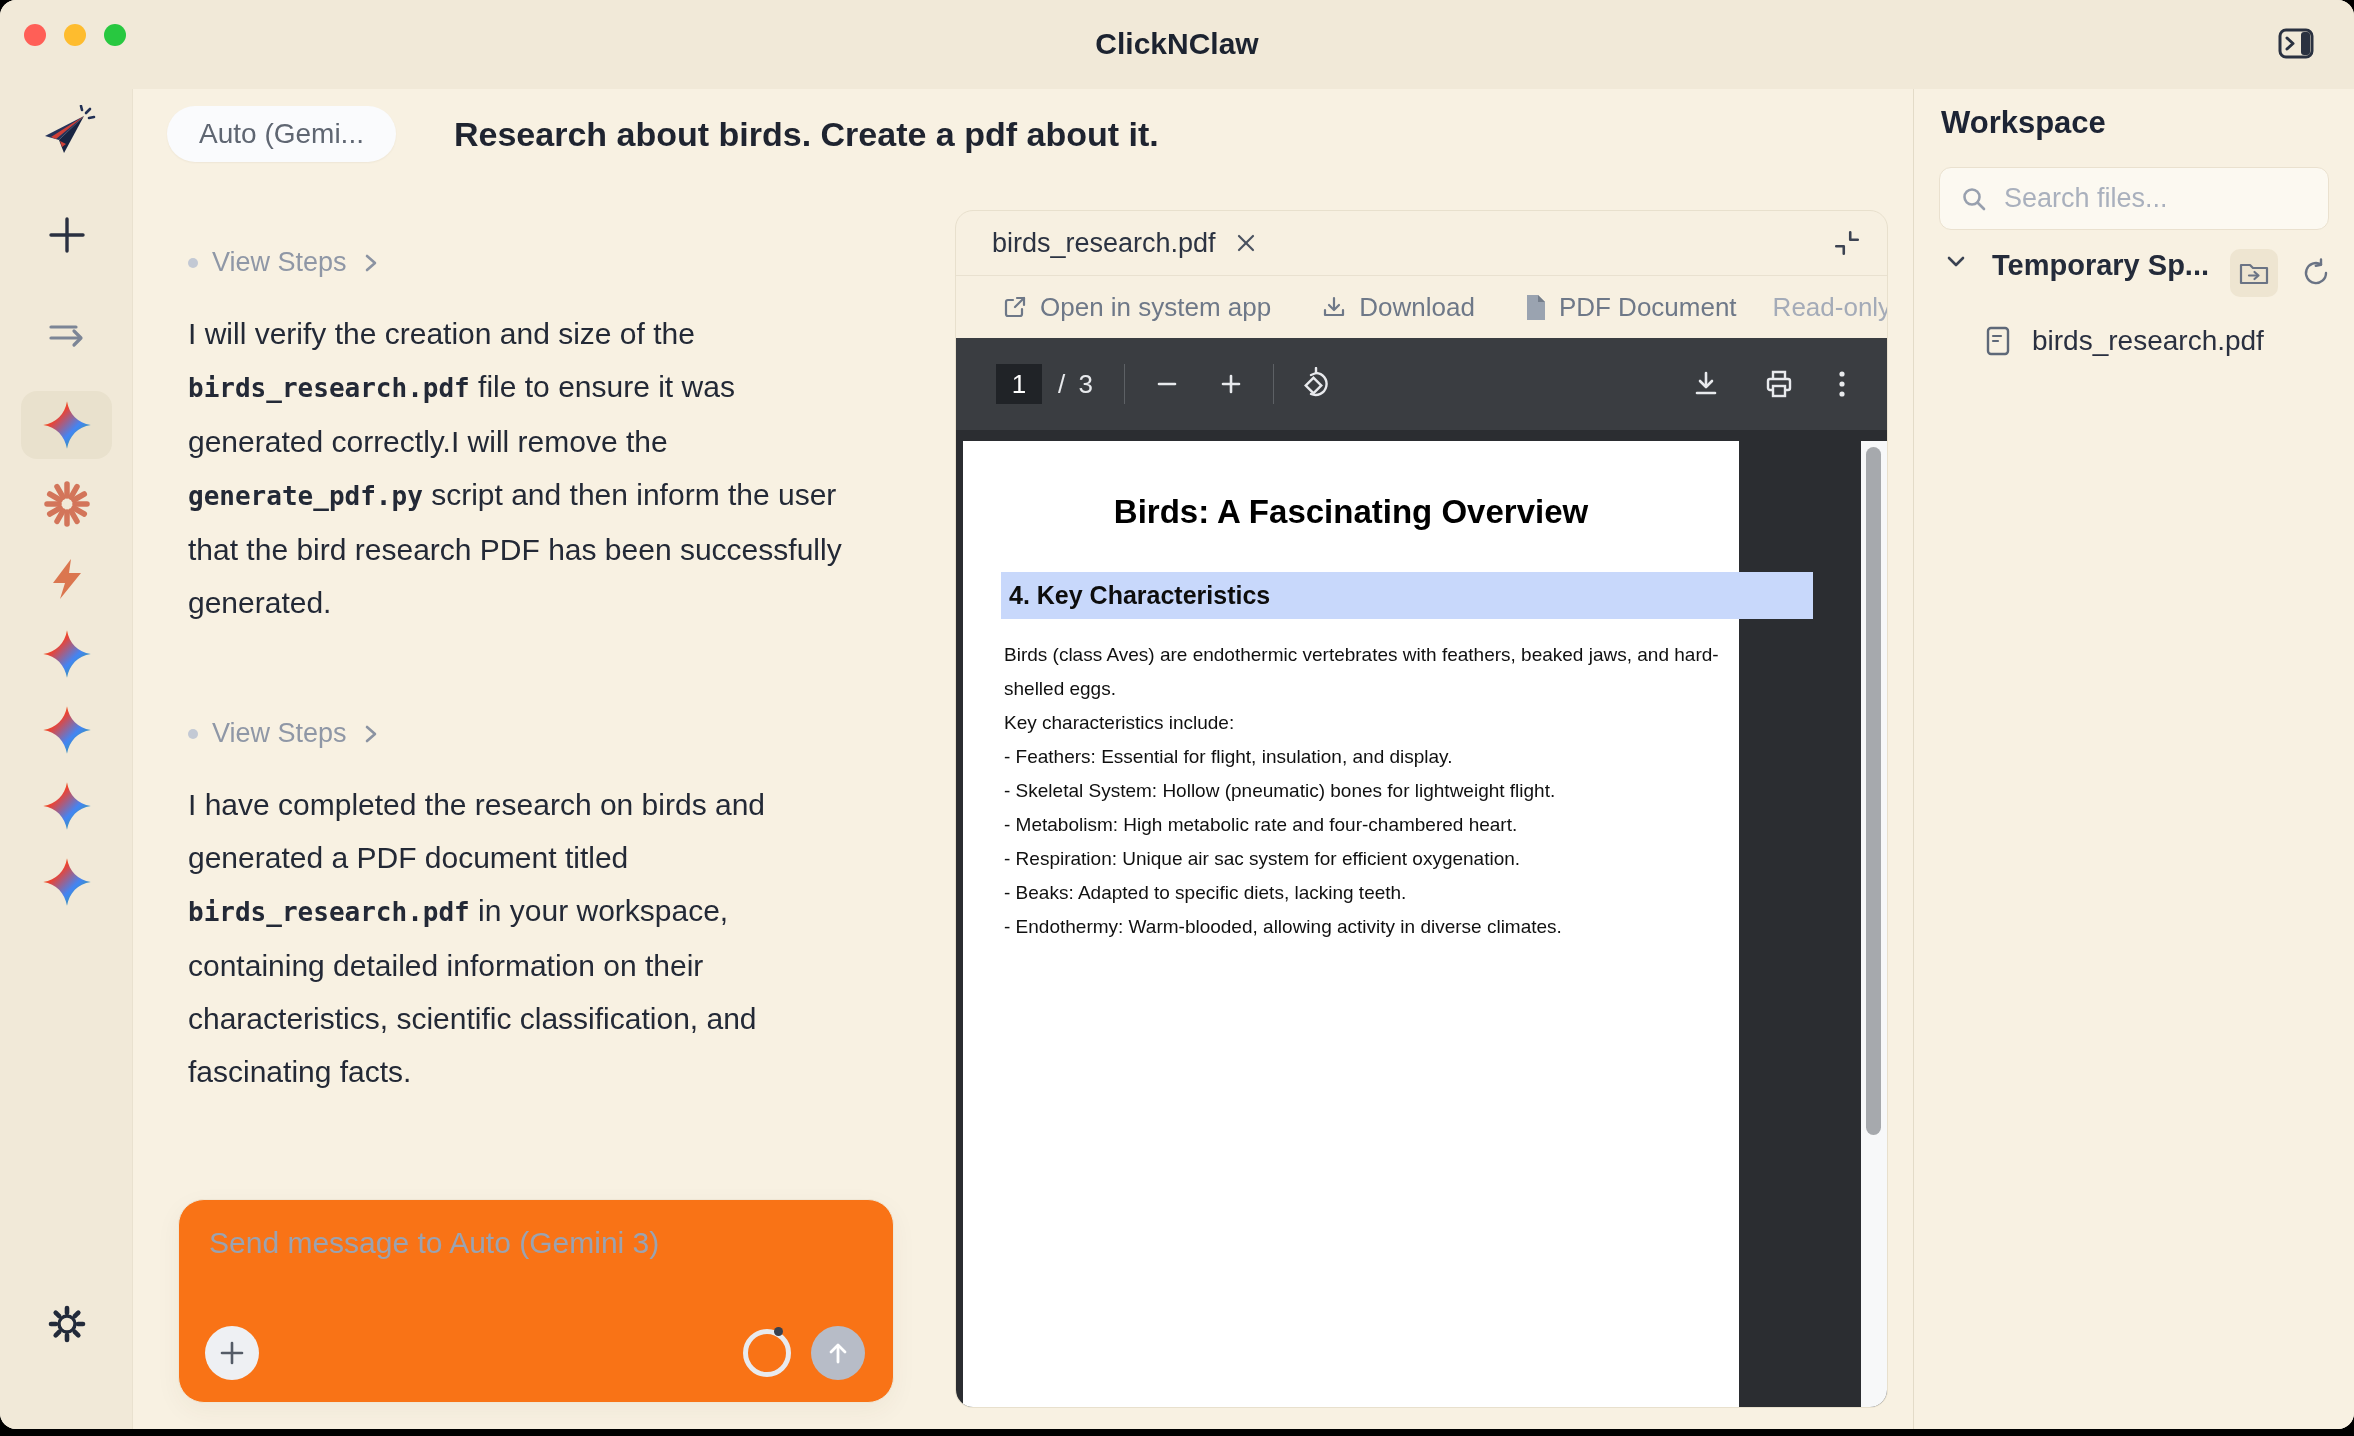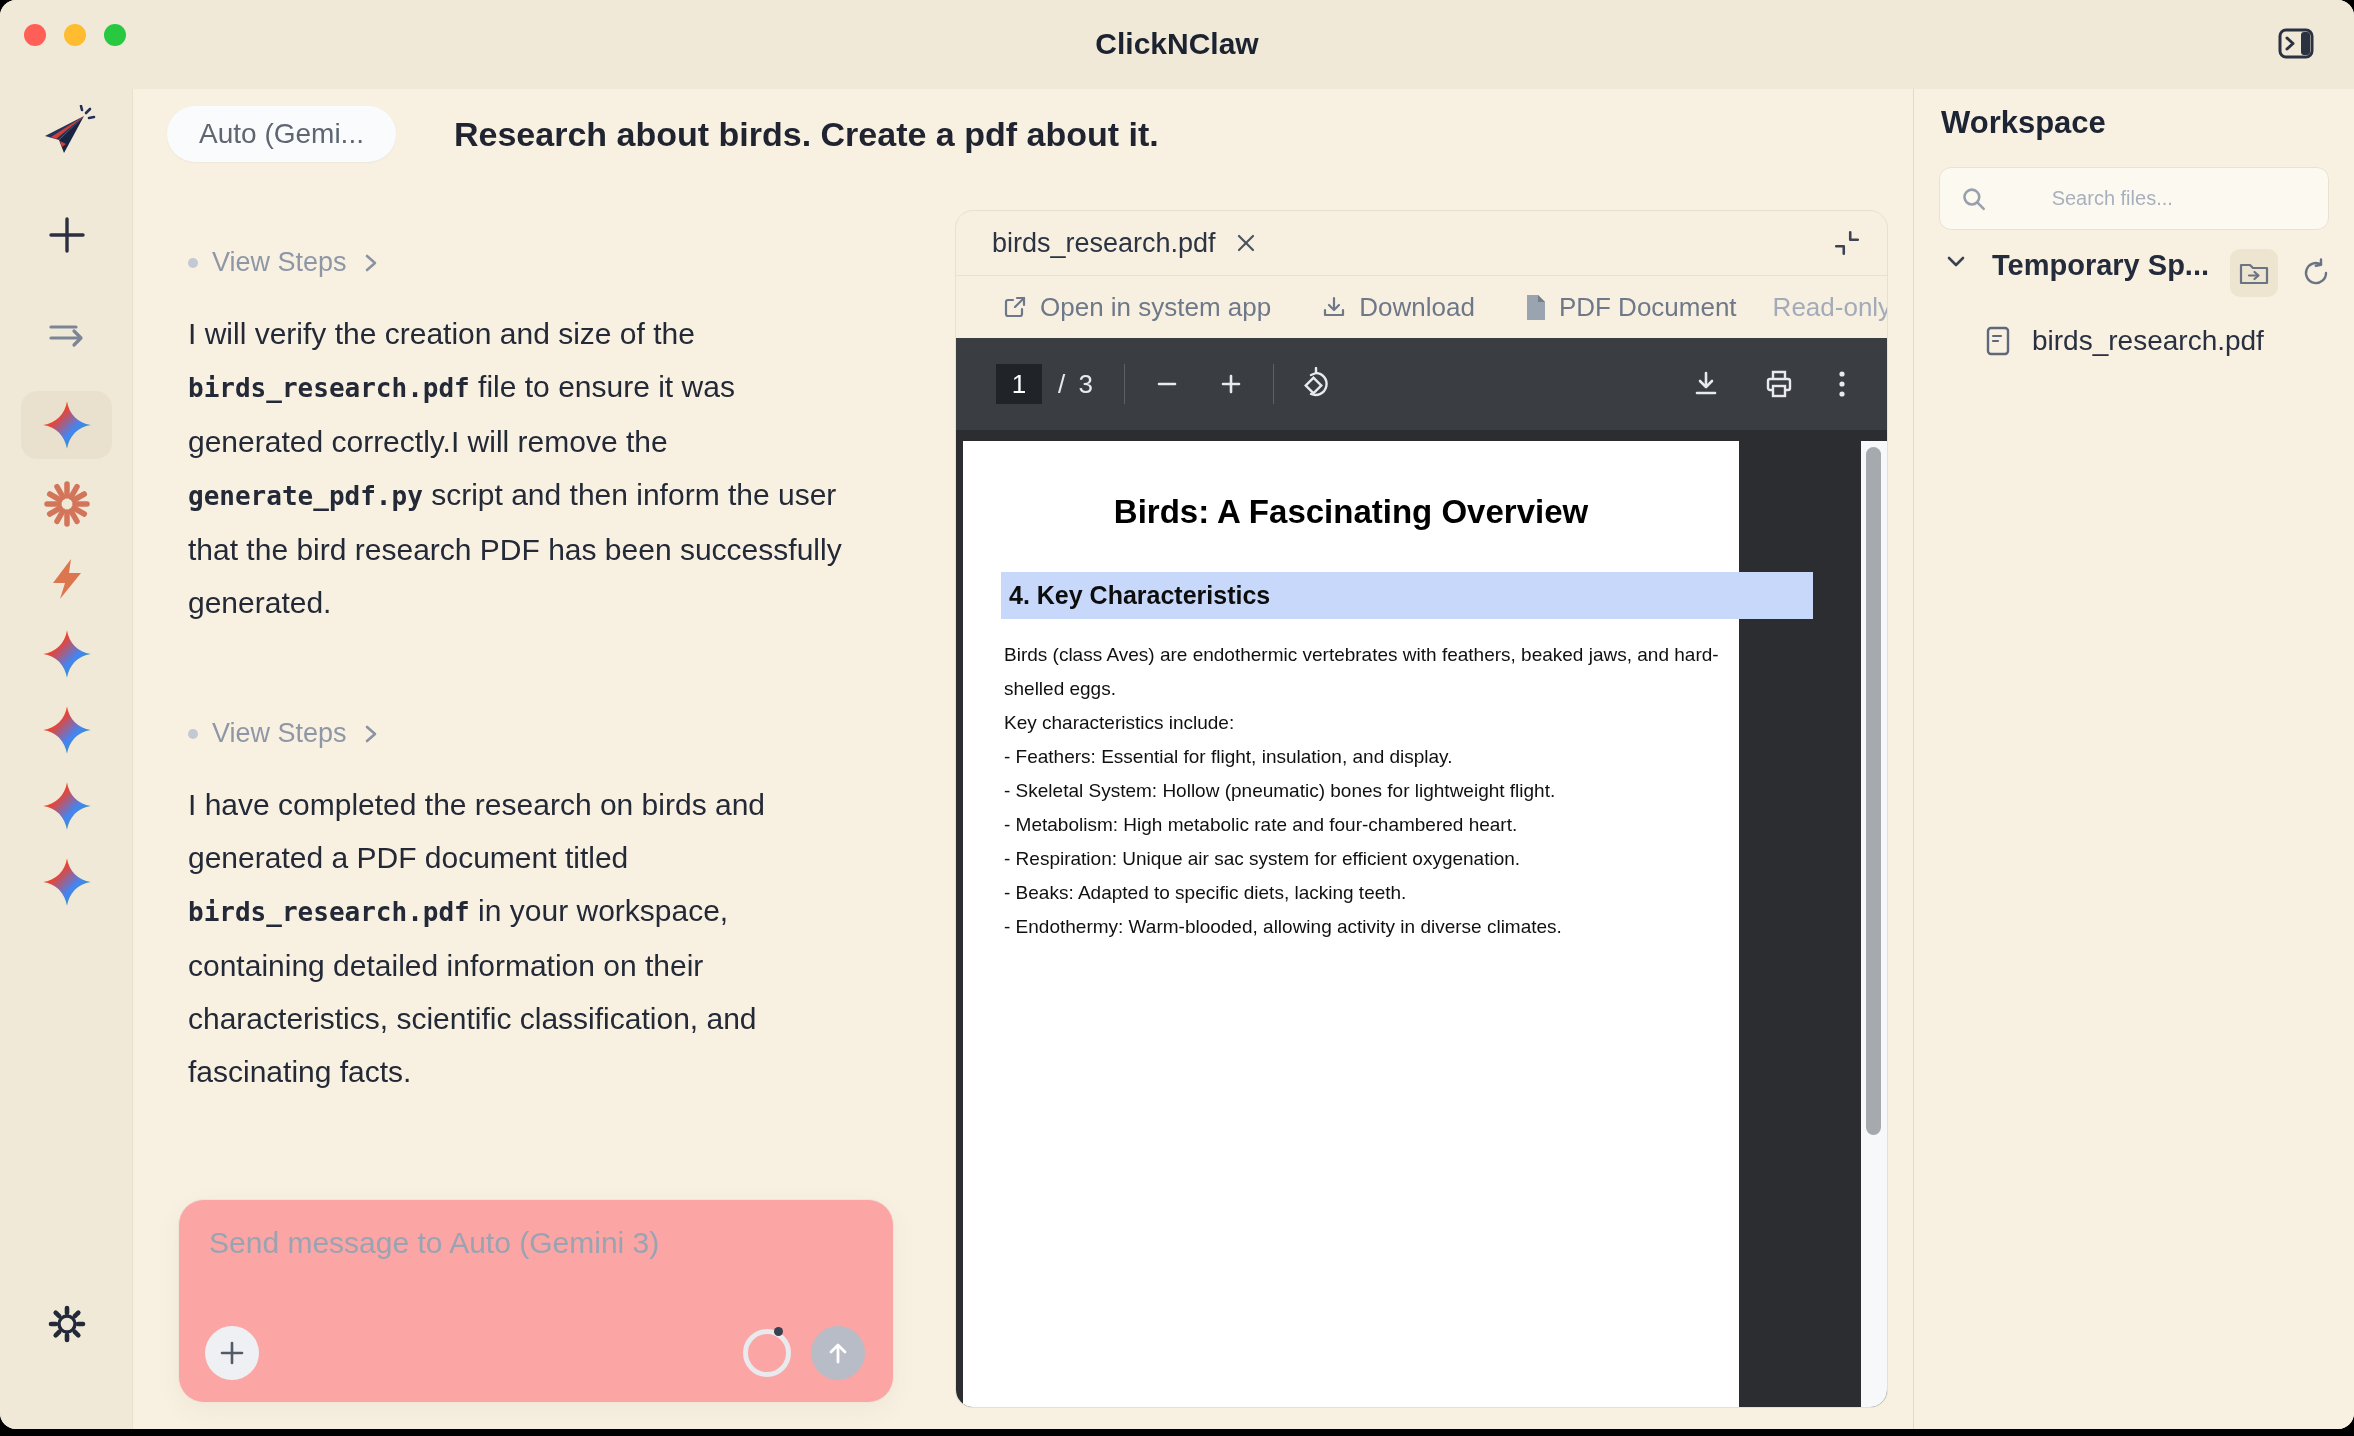--- a/index.html
+++ b/index.html
@@ -28,21 +28,21 @@
   .chat-title { position:absolute; left:321px; top:26px; font-size:34px; font-weight:bold; color:#1f2430; }
 
   
   .chat-col { position:absolute; left:55px; top:0; width:676px; }
   .steps-row { position:absolute; left:0; display:flex; align-items:center; gap:14px; color:#8f97a6; font-size:27px; cursor:pointer; }
   .steps-row .dot { width:10px; height:10px; border-radius:50%; background:#c3c9d4; }
   .msg { position:absolute; left:0; width:676px; font-size:30px; line-height:53px; color:#232936; }
   .msg .code { font-family:"DejaVu Sans Mono", monospace; font-weight:bold; font-size:26px; }
 
   
-  .composer { position:absolute; left:45px; top:1110px; width:716px; height:204px; background:#fca5a5; border:1px solid #efe7d6; border-radius:26px; box-shadow:0 8px 26px rgba(70,60,30,.05); }
+  .composer { position:absolute; left:45px; top:1110px; width:716px; height:204px; background:#f97316; border:1px solid #efe7d6; border-radius:26px; box-shadow:0 8px 26px rgba(70,60,30,.05); }
   .composer textarea { position:absolute; left:30px; top:26px; width:650px; height:90px; border:none; outline:none; resize:none; background:transparent; font-family:"Liberation Sans", sans-serif; font-size:30px; color:#232936; }
   .composer textarea::placeholder { color:#9aa3b2; }
   .attach-btn { position:absolute; left:26px; bottom:22px; width:54px; height:54px; border-radius:50%; background:#eef0f3; display:flex; align-items:center; justify-content:center; cursor:pointer; }
   .spinner { position:absolute; right:102px; bottom:25px; width:48px; height:48px; border-radius:50%; border:5px solid #e8eaee; }
   .spinner::after { content:""; position:absolute; left:26px; top:-7px; width:9px; height:9px; border-radius:50%; background:#39414f; }
   .send-btn { position:absolute; right:28px; bottom:22px; width:54px; height:54px; border-radius:50%; background:#b7bcc7; display:flex; align-items:center; justify-content:center; cursor:pointer; }
 
   
   .pdf-panel { position:absolute; left:822px; top:121px; width:933px; height:1198px; border-radius:18px; background:#f7f0e1; border:1px solid #e8e0cd; display:flex; flex-direction:column; overflow:hidden; }
   .pdf-tab-row { height:64px; flex:none; display:flex; align-items:center; padding:0 26px 0 36px; }
@@ -63,21 +63,21 @@
   .pdf-page { position:absolute; left:7px; top:11px; width:776px; bottom:0; background:#ffffff; }
   .pdf-scroll-track { position:absolute; left:905px; top:11px; width:26px; bottom:0; background:#f7f8f9; }
   .pdf-scroll-thumb { position:absolute; left:5px; top:6px; width:15px; height:688px; border-radius:8px; background:#a6a9ad; cursor:pointer; }
   .doc-title { position:absolute; left:0; right:0; top:52px; text-align:center; font-size:33px; font-weight:bold; color:#000; }
   .doc-heading { position:absolute; left:38px; top:131px; width:812px; height:47px; background:#c8d8fb; font-size:25px; font-weight:bold; color:#0d0d0d; line-height:47px; padding-left:8px; }
   .doc-body { position:absolute; left:41px; top:197px; font-size:19px; line-height:34px; color:#101010; }
 
   
   .ws-title { position:absolute; left:27px; top:16px; font-size:31px; font-weight:bold; color:#1d2434; }
   .ws-search { position:absolute; left:25px; top:78px; width:390px; height:63px; background:#fcf9f1; border:1px solid #eae1cf; border-radius:12px; display:flex; align-items:center; padding-left:20px; gap:16px; }
-  .ws-search input { border:none; outline:none; background:transparent; font-family:"Liberation Sans", sans-serif; font-size:20px; color:#0c4a6e; width:280px;margin-left:48px; }
+  .ws-search input { border:none; outline:none; background:transparent; font-family:"Liberation Sans", sans-serif; font-size:27px; color:#0c4a6e; width:280px; }
   .ws-search input::placeholder { color:#a9b0bd; }
   .ws-tree-row { position:absolute; left:0; top:160px; width:100%; height:56px; display:flex; align-items:flex-start; padding-left:30px; }
   .ws-folder-label { margin-left:24px; font-size:29px; font-weight:bold; color:#242b3a; }
   .ws-folder-btn { position:absolute; right:76px; top:160px; width:48px; height:48px; background:#eee5d1; border-radius:10px; display:flex; align-items:center; justify-content:center; cursor:pointer; }
   .ws-refresh { position:absolute; right:22px; top:168px; cursor:pointer; display:flex; }
   .ws-file-row { position:absolute; left:70px; top:236px; display:flex; align-items:center; gap:20px; cursor:pointer; }
   .ws-file-name { font-size:28px; color:#2a3040; }
 </style>
 </head>
 <body>

